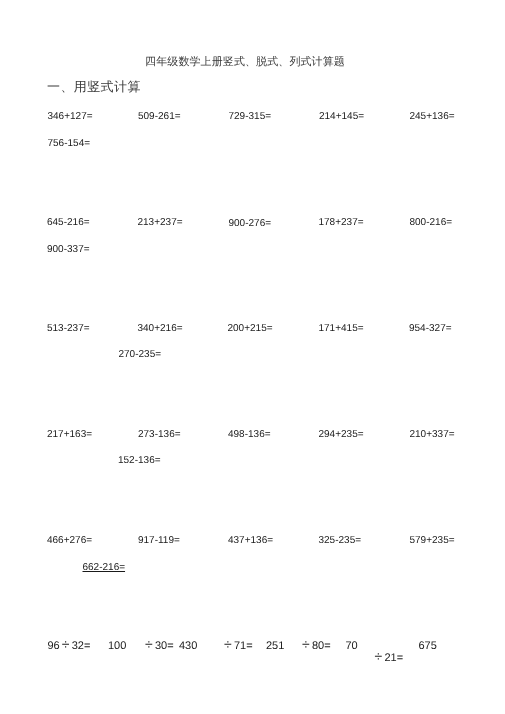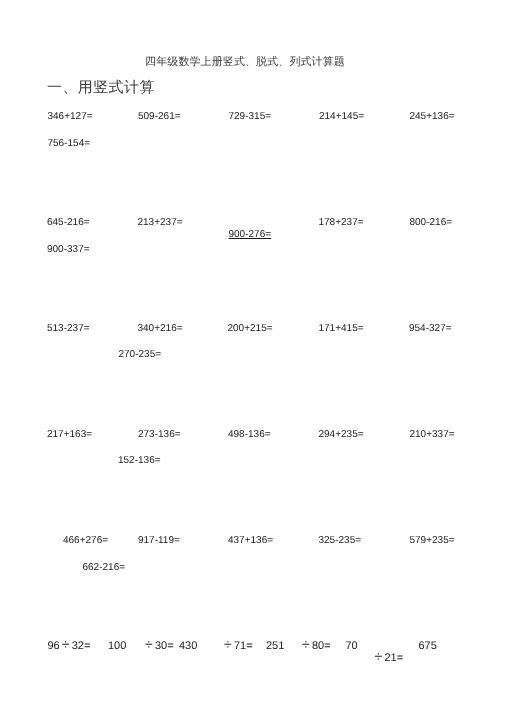--- a/index.html
+++ b/index.html
@@ -14,22 +14,22 @@
 
   .doc-title {
     position:absolute; left:45px; top:56px; width:400px;
     text-align:center;
     font-family:"Liberation Serif", serif;
     font-size:11px; line-height:12px; color:#3a3a3a;
     letter-spacing:0.1px;
   }
   .section-heading {
     position:absolute; left:47px; top:82px;
-    font-family:Liberation Sans, sans-serif;
-    font-size:15px; line-height:12px; color:#3a3a3a;
+    font-family:Liberation Mono, monospace;
+    font-size:13px; line-height:12px; color:#3a3a3a;
     letter-spacing:0.4px;
   }
   .prob {
     position:absolute;
     font-family:"Liberation Sans", sans-serif;
     font-size:10px; line-height:11px; color:#1a1a1a;
     white-space:pre;
   }
   .divline {
     position:absolute;
@@ -53,45 +53,45 @@
 
   <div class="prob" style="left:47.5px; top:111px;">346+127=</div>
   <div class="prob" style="left:138px;  top:111px;">509-261=</div>
   <div class="prob" style="left:228.5px;top:111px;">729-315=</div>
   <div class="prob" style="left:319px;  top:111px;">214+145=</div>
   <div class="prob" style="left:409.5px;top:111px;">245+136=</div>
   <div class="prob" style="left:47.5px; top:138px;">756-154=</div>
 
   <div class="prob" style="left:47px;   top:217px;text-align:right;">645-216=</div>
   <div class="prob" style="left:137.5px;top:217px;">213+237=</div>
-  <div class="prob" style="left:228.5px;top:229px;text-decoration:underline;">900-276=</div>
+  <div class="prob" style="left:228.5px;top:218px;">900-276=</div>
   <div class="prob" style="left:318.5px;top:217px;">178+237=</div>
   <div class="prob" style="left:409.5px;top:217px;">800-216=</div>
   <div class="prob" style="left:47px;   top:244px;">900-337=</div>
 
   <div class="prob" style="left:47px;   top:323px;">513-237=</div>
   <div class="prob" style="left:137.5px;top:323px;">340+216=</div>
   <div class="prob" style="left:227.5px;top:323px;">200+215=</div>
   <div class="prob" style="left:318.5px;top:323px;">171+415=</div>
   <div class="prob" style="left:409px;  top:323px;">954-327=</div>
   <div class="prob" style="left:118.5px;top:349px;">270-235=</div>
 
   <div class="prob" style="left:47px;   top:429px;">217+163=</div>
   <div class="prob" style="left:138px;  top:429px;">273-136=</div>
   <div class="prob" style="left:228px;  top:429px;">498-136=</div>
   <div class="prob" style="left:318.5px;top:429px;">294+235=</div>
   <div class="prob" style="left:409.5px;top:429px;">210+337=</div>
   <div class="prob" style="left:118px;  top:455px;">152-136=</div>
 
-  <div class="prob" style="left:47px;   top:535px;margin-left:16px;">466+276=</div>
+  <div class="prob" style="left:47px;   top:535px;">466+276=</div>
   <div class="prob" style="left:138px;  top:535px;">917-119=</div>
   <div class="prob" style="left:228px;  top:535px;">437+136=</div>
   <div class="prob" style="left:318.5px;top:535px;">325-235=</div>
   <div class="prob" style="left:409.5px;top:535px;">579+235=</div>
-  <div class="prob" style="left:82.5px; top:561.5px;">662-216=</div>
+  <div class="prob" style="left:82.5px; top:561.5px;text-decoration:underline;">662-216=</div>
 
   <div class="divline" style="left:47.5px;top:641px;"><span>96</span><span class="op">÷</span><span>32=</span></div>
 
   <div class="divline" style="left:108px;top:641px;">100</div>
 
   <div class="divline" style="left:143px;top:641px;"><span class="op">÷</span><span>30=</span></div>
 
   <div class="divline" style="left:179px;top:641px;">430</div>
 
   <div class="divline" style="left:222px;top:641px;"><span class="op">÷</span><span>71=</span></div>

